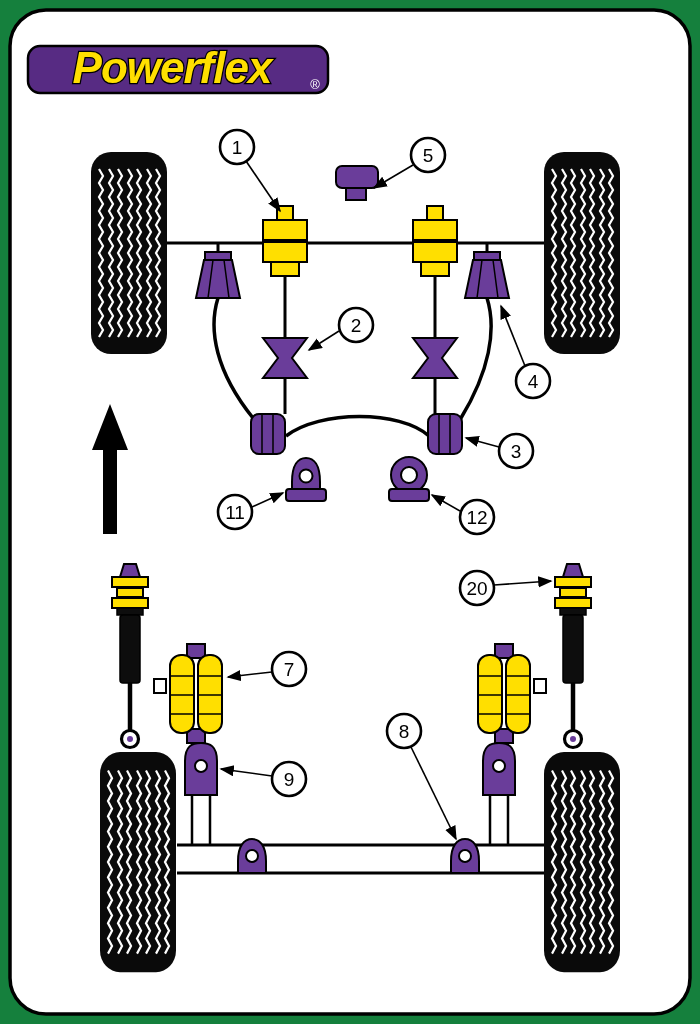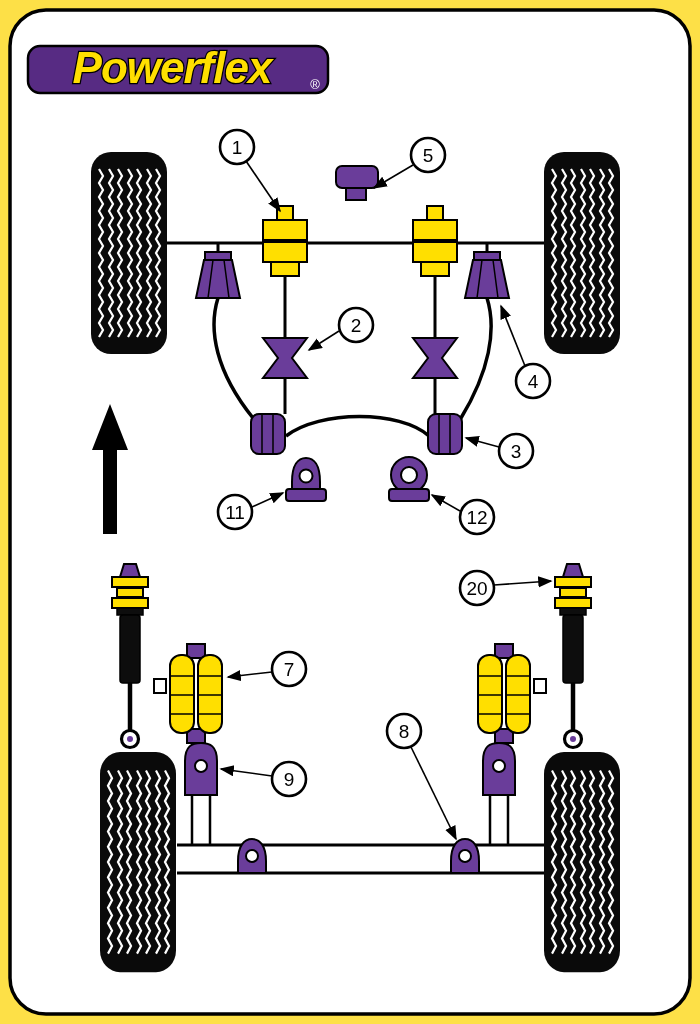--- a/index.html
+++ b/index.html
@@ -1,16 +1,16 @@
 <!DOCTYPE html>
 <html style="--brand_purple: #572b83; --part_purple: #6a3d9a; --part_yellow: #ffdf00; --tire_black: #0a0a0a; --tread_white: #ffffff; --line_black: #000000;"><head>
 <meta charset="utf-8">
 <style>
   html,body{margin:0;padding:0;background:#fff}
-  .page{width:700px;height:1024px;position:relative;font-family:"Liberation Sans",sans-serif;background:#fde047}
+  .page{width:700px;height:1024px;position:relative;font-family:"Liberation Sans",sans-serif;background:#15803d}
   svg{display:block}
   .page-border{fill:#fff;stroke:var(--line_black,#000);stroke-width:3.5}
   .tire-body{fill:var(--tire_black,#0a0a0a)}
   .tread{stroke:var(--tread_white,#fff);stroke-width:2.2;fill:none}
   .purple{fill:var(--part_purple,#6a3d9a);stroke:#000;stroke-width:2}
   .yellow{fill:var(--part_yellow,#ffdf00);stroke:#000;stroke-width:2}
   .line{stroke:var(--line_black,#000);fill:none}
   .thin{stroke:#000;stroke-width:1.5;fill:none}
   .hole{fill:#fff;stroke:#000;stroke-width:2}
   .co{fill:#fff;stroke:#000;stroke-width:2.6}

